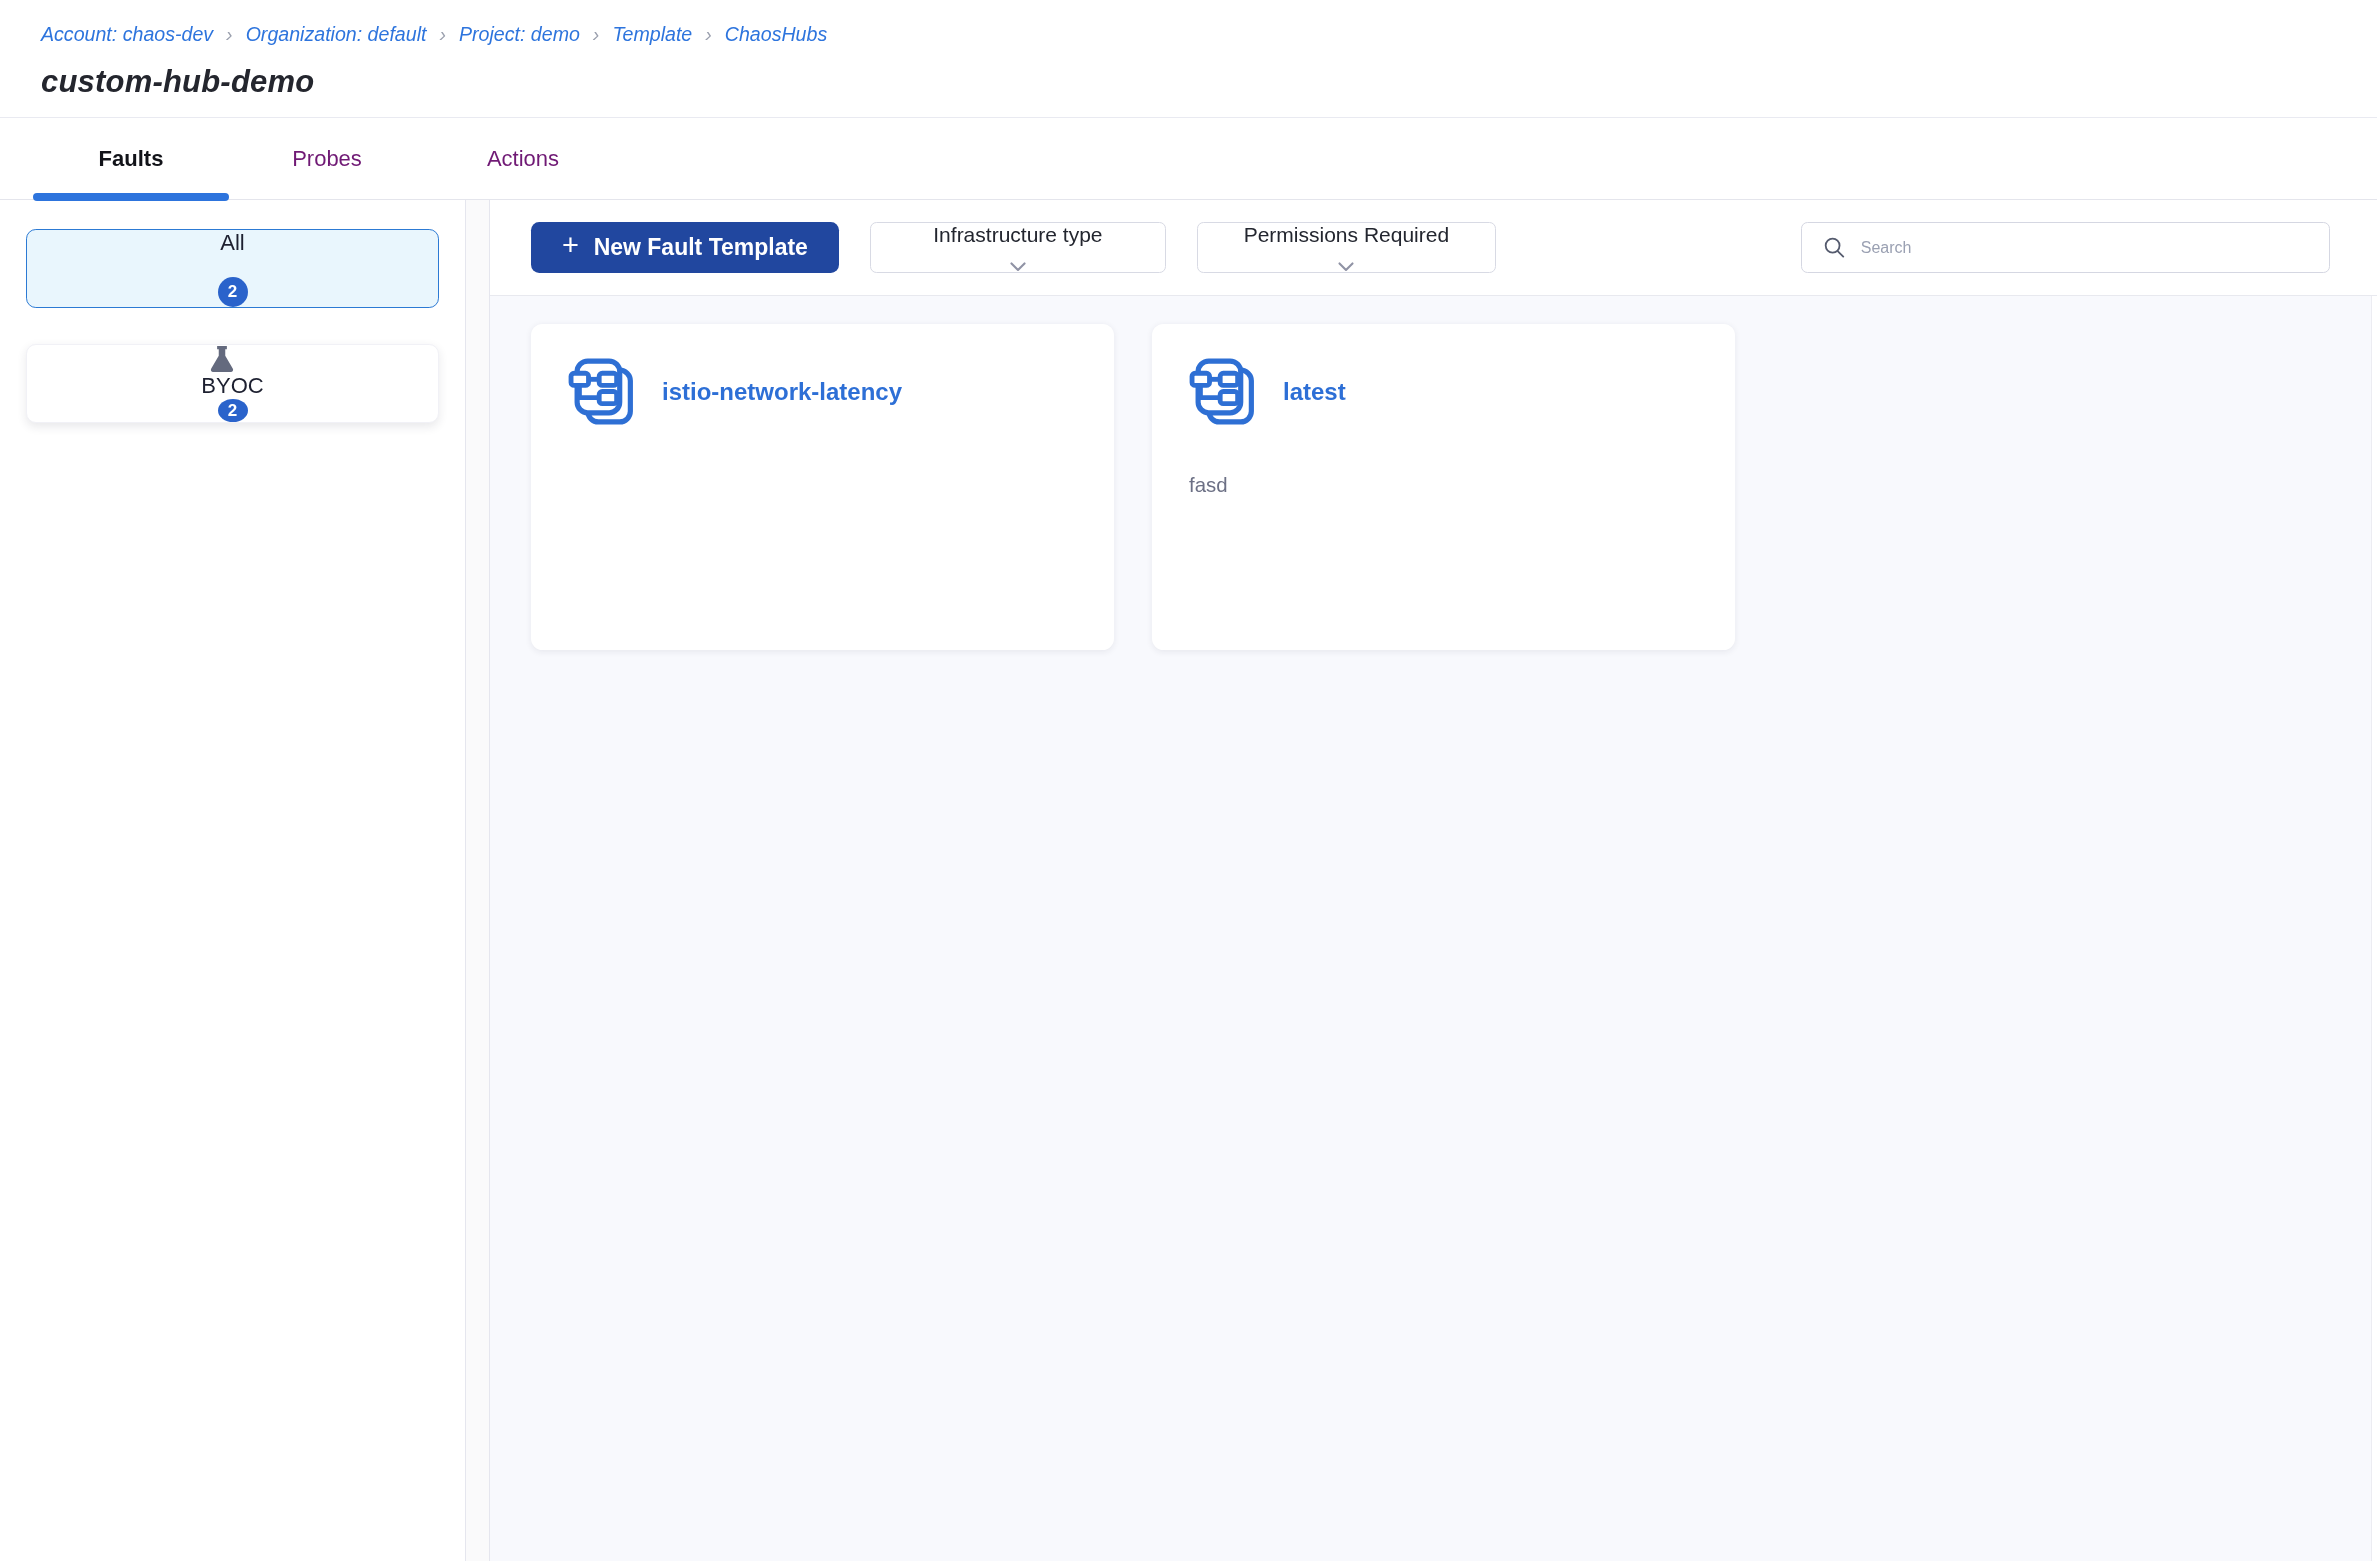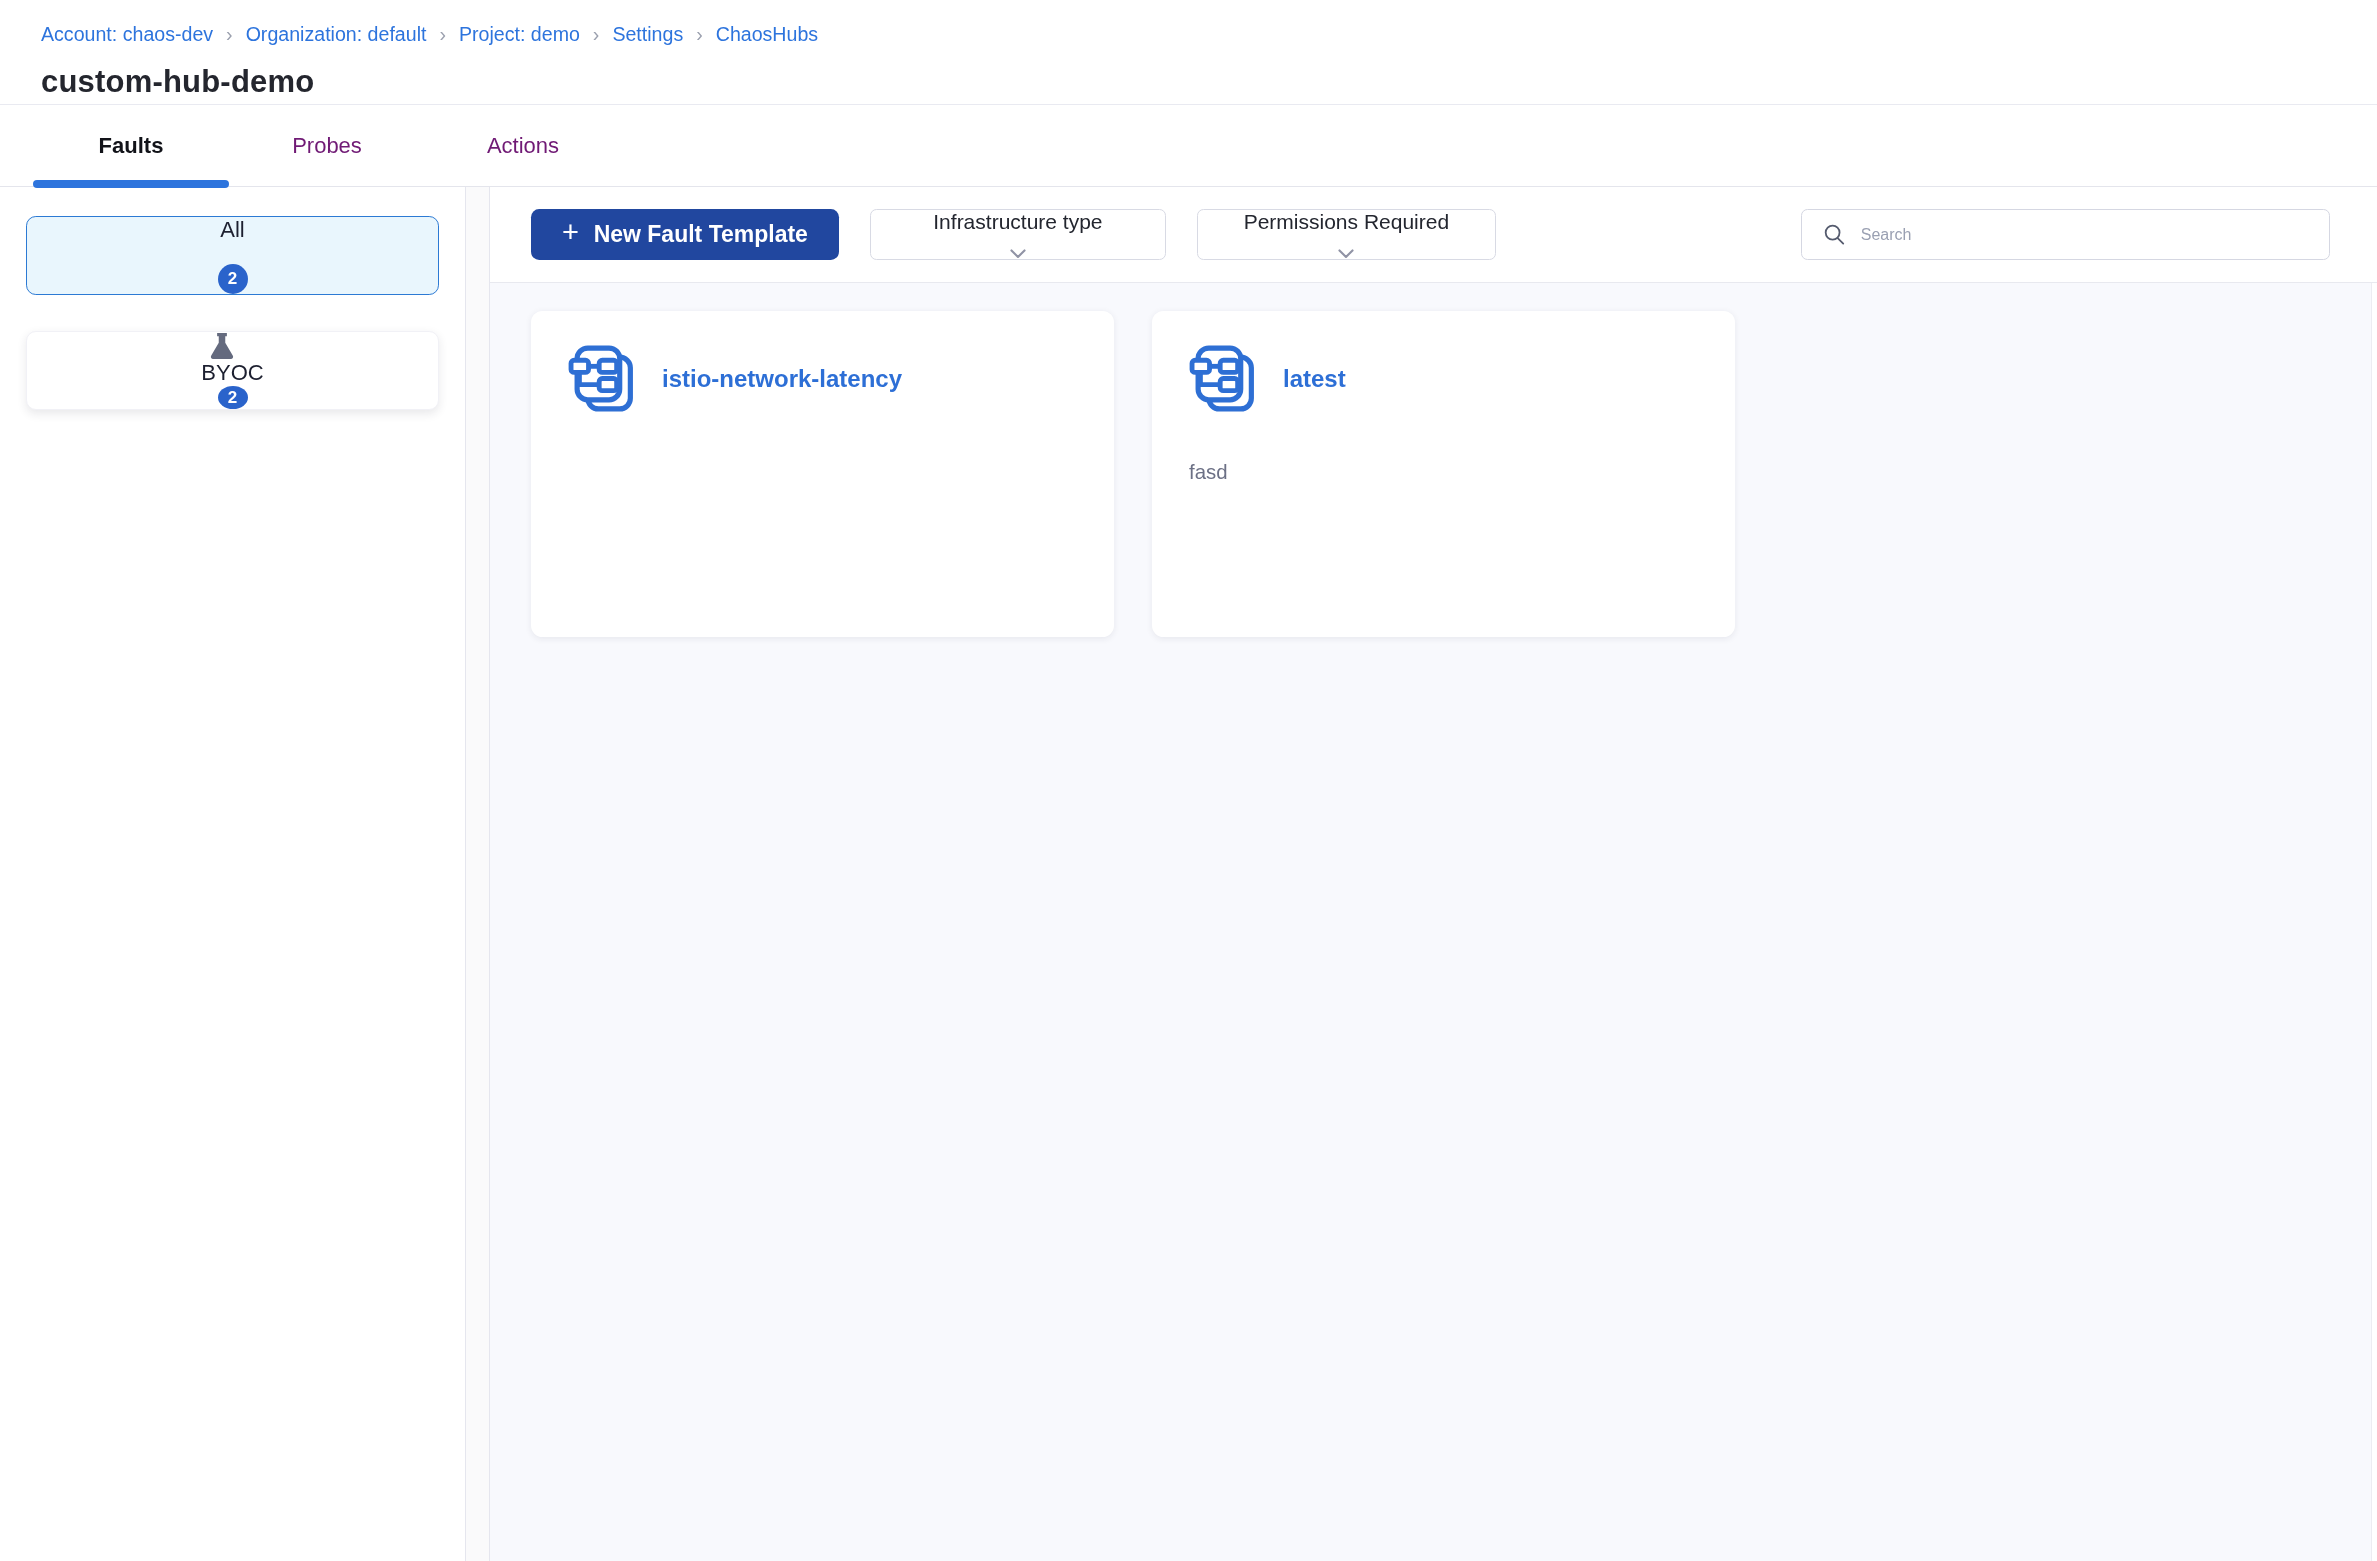--- a/index.html
+++ b/index.html
@@ -6,21 +6,21 @@
   html, body { background: #ffffff; }
   body {
     width: 2377px; height: 1562px;
     font-family: "Liberation Sans", sans-serif;
     color: #23252e;
     overflow: hidden;
   }
   .app { width: 2377px; height: 1562px; display: flex; flex-direction: column; background:#fff; }
 
   
-  .page-header { padding: 23px 41px 4px 41px; border-bottom: 0.8px solid #e9eaf1; background:#fff; }
+  .page-header { padding: 23px 41px 17px 41px; border-bottom: 0.8px solid #e9eaf1; background:#fff;font-style:italic; }
   .breadcrumb { display: flex; align-items: center; gap: 13px; font-size: 19.6px; }
   .breadcrumb a { color: #2d74dd; text-decoration: none; cursor: pointer; }
   .crumb-sep { color: #9ba0ae; font-size: 19.6px; }
   .page-title { margin-top: 18px; font-size: 31px; font-weight: 700; color: #24262e; letter-spacing: 0.2px; }
 
   
   .tabbar { height: 82px; border-bottom: 1.6px solid #e4e5ec; display: flex; padding-left: 33px; background: #fff; }
   .tab { width: 196px; display: flex; align-items: center; justify-content: center;
          font-size: 22px; color: #701a75; position: relative; cursor: pointer; }
   .tab.active { color: #121319; font-weight: 700; }
@@ -81,21 +81,21 @@
 <div class="app">
 
   <div class="page-header">
     <div class="breadcrumb">
       <a>Account: chaos-dev</a>
       <span class="crumb-sep">›</span>
       <a>Organization: default</a>
       <span class="crumb-sep">›</span>
       <a>Project: demo</a>
       <span class="crumb-sep">›</span>
-      <a>Settings</a>
+      <a>Template</a>
       <span class="crumb-sep">›</span>
       <a>ChaosHubs</a>
     </div>
     <div class="page-title">custom-hub-demo</div>
   </div>
 
   <div class="tabbar">
     <div class="tab active">Faults</div>
     <div class="tab">Probes</div>
     <div class="tab">Actions</div>

